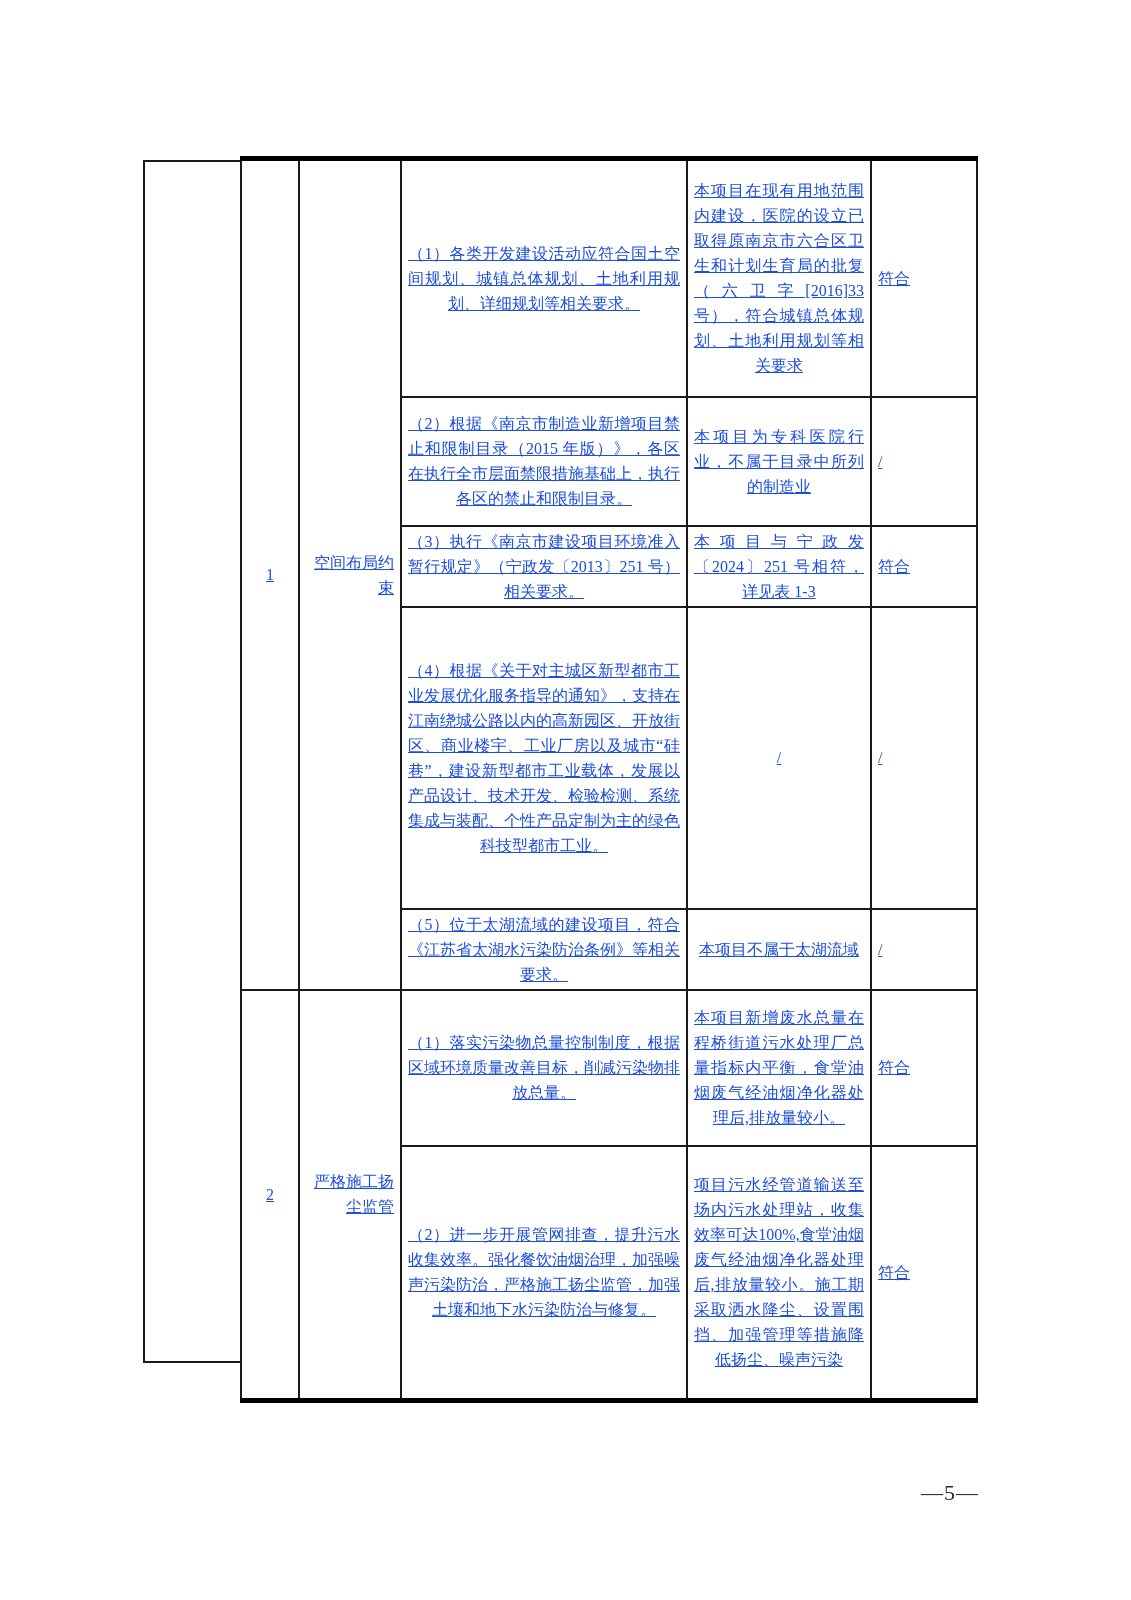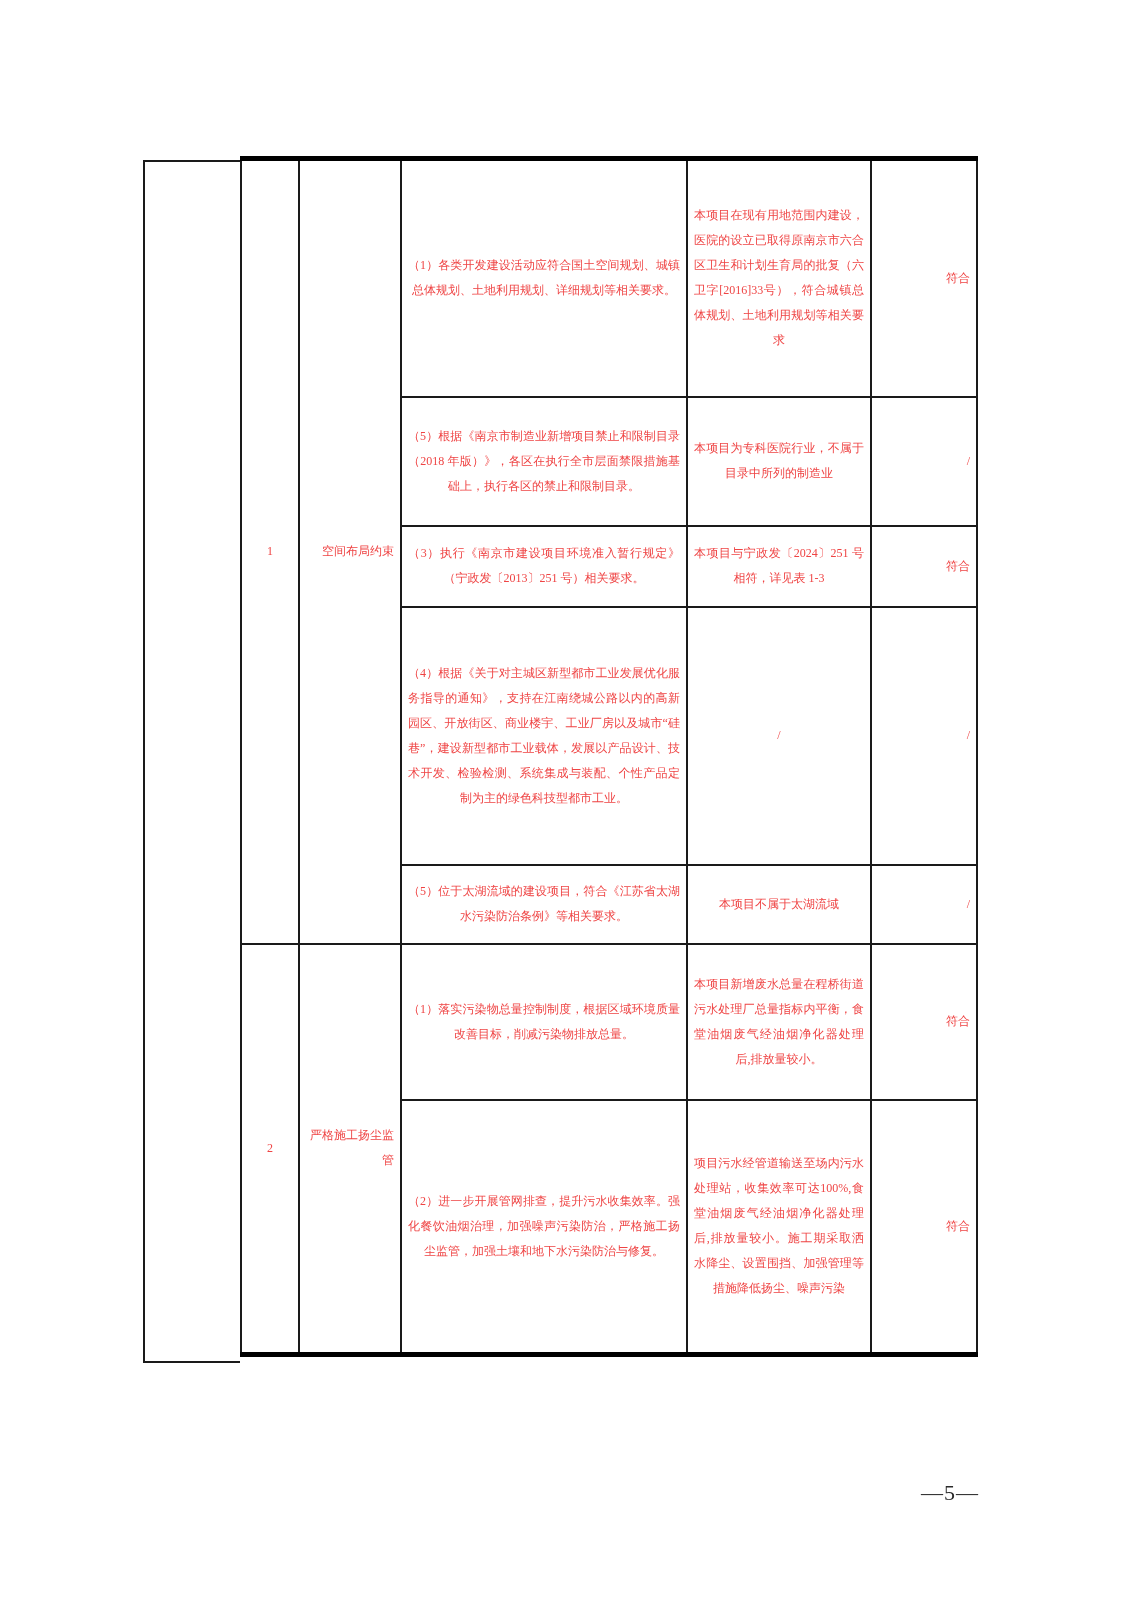--- a/index.html
+++ b/index.html
@@ -36,45 +36,46 @@
     border-collapse: collapse;
     table-layout: fixed;
     border-top: 5px solid #000000;
     border-bottom: 5px solid #000000;
     background: #ffffff;
   }
   table.main td {
     box-sizing: border-box;
     border: 2px solid #1a1a1a;
     vertical-align: middle;
-    font-size: 12px;
+    font-size: 16px;
     line-height: 25px;
     padding: 2px 6px;
-    color: #ef4444;
+    color: #1d4ed8;
+    text-decoration: underline;
   }
   td.seq-cell {
     text-align: center;
     padding: 0 2px;
   }
   td.category-cell {
     text-align: right;
     padding: 0 14px;
   }
   td.requirement-cell {
     text-align: justify;
     text-align-last: center;
     padding: 2px 7px;
   }
   td.status-cell {
     text-align: justify;
     text-align-last: center;
     padding: 2px 4px;
   }
   td.compliance-cell {
-    text-align: right;
+    text-align: left;
     padding: 0 4px;
   }
   .page-footer {
     position: absolute;
     left: 921px;
     top: 1480px;
     font-size: 22px;
     letter-spacing: 1px;
     color: #2a2a2a;
     white-space: nowrap;
@@ -95,30 +96,30 @@
   </colgroup>
   <tbody>
     <tr style="height:238px">
       <td class="seq-cell" rowspan="5">1</td>
       <td class="category-cell" rowspan="5">空间布局约束</td>
       <td class="requirement-cell">（1）各类开发建设活动应符合国土空间规划、城镇总体规划、土地利用规划、详细规划等相关要求。</td>
       <td class="status-cell">本项目在现有用地范围内建设，医院的设立已取得原南京市六合区卫生和计划生育局的批复（六卫字[2016]33号），符合城镇总体规划、土地利用规划等相关要求</td>
       <td class="compliance-cell">符合</td>
     </tr>
     <tr style="height:129px">
-      <td class="requirement-cell">（5）根据《南京市制造业新增项目禁止和限制目录（2018 年版）》，各区在执行全市层面禁限措施基础上，执行各区的禁止和限制目录。</td>
+      <td class="requirement-cell">（2）根据《南京市制造业新增项目禁止和限制目录（2015 年版）》，各区在执行全市层面禁限措施基础上，执行各区的禁止和限制目录。</td>
       <td class="status-cell">本项目为专科医院行业，不属于目录中所列的制造业</td>
       <td class="compliance-cell">/</td>
     </tr>
     <tr style="height:81px">
       <td class="requirement-cell">（3）执行《南京市建设项目环境准入暂行规定》（宁政发〔2013〕251 号）相关要求。</td>
       <td class="status-cell">本项目与宁政发〔2024〕251 号相符，详见表 1-3</td>
       <td class="compliance-cell">符合</td>
     </tr>
-    <tr style="height:258px">
+    <tr style="height:302px">
       <td class="requirement-cell">（4）根据《关于对主城区新型都市工业发展优化服务指导的通知》，支持在江南绕城公路以内的高新园区、开放街区、商业楼宇、工业厂房以及城市“硅巷”，建设新型都市工业载体，发展以产品设计、技术开发、检验检测、系统集成与装配、个性产品定制为主的绿色科技型都市工业。</td>
       <td class="status-cell">/</td>
       <td class="compliance-cell">/</td>
     </tr>
     <tr style="height:79px">
       <td class="requirement-cell">（5）位于太湖流域的建设项目，符合《江苏省太湖水污染防治条例》等相关要求。</td>
       <td class="status-cell">本项目不属于太湖流域</td>
       <td class="compliance-cell">/</td>
     </tr>
     <tr style="height:156px">

